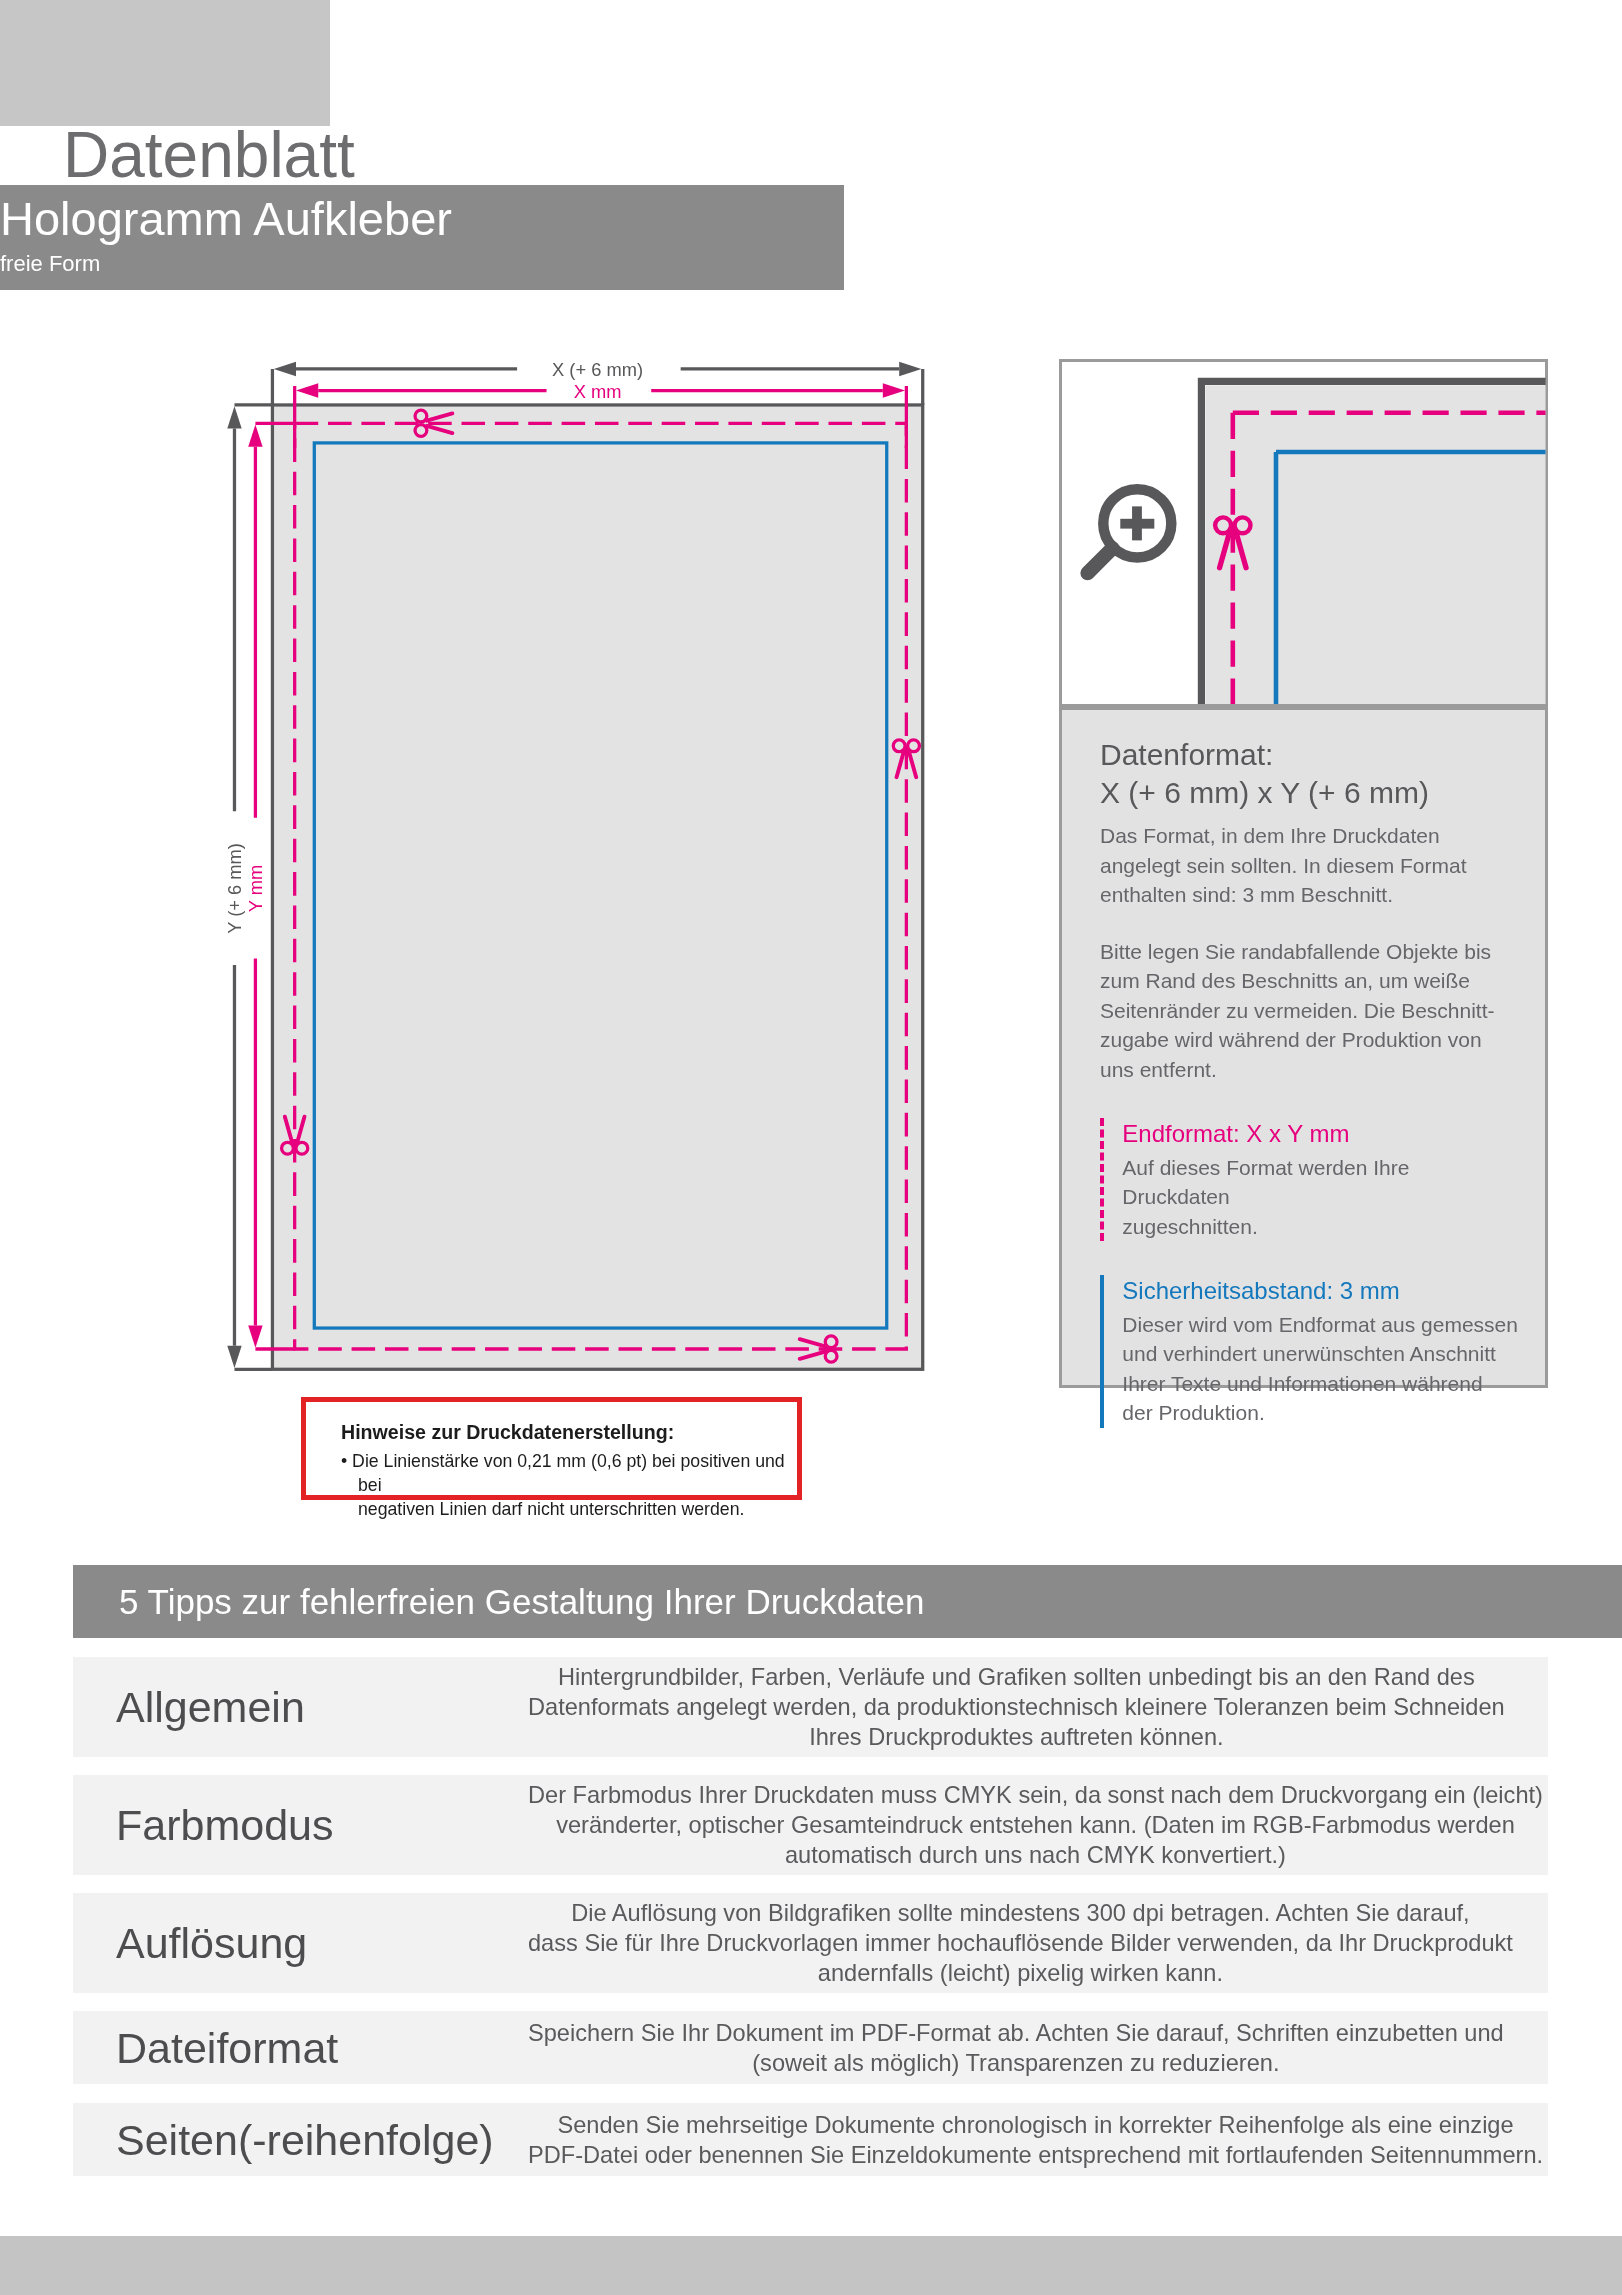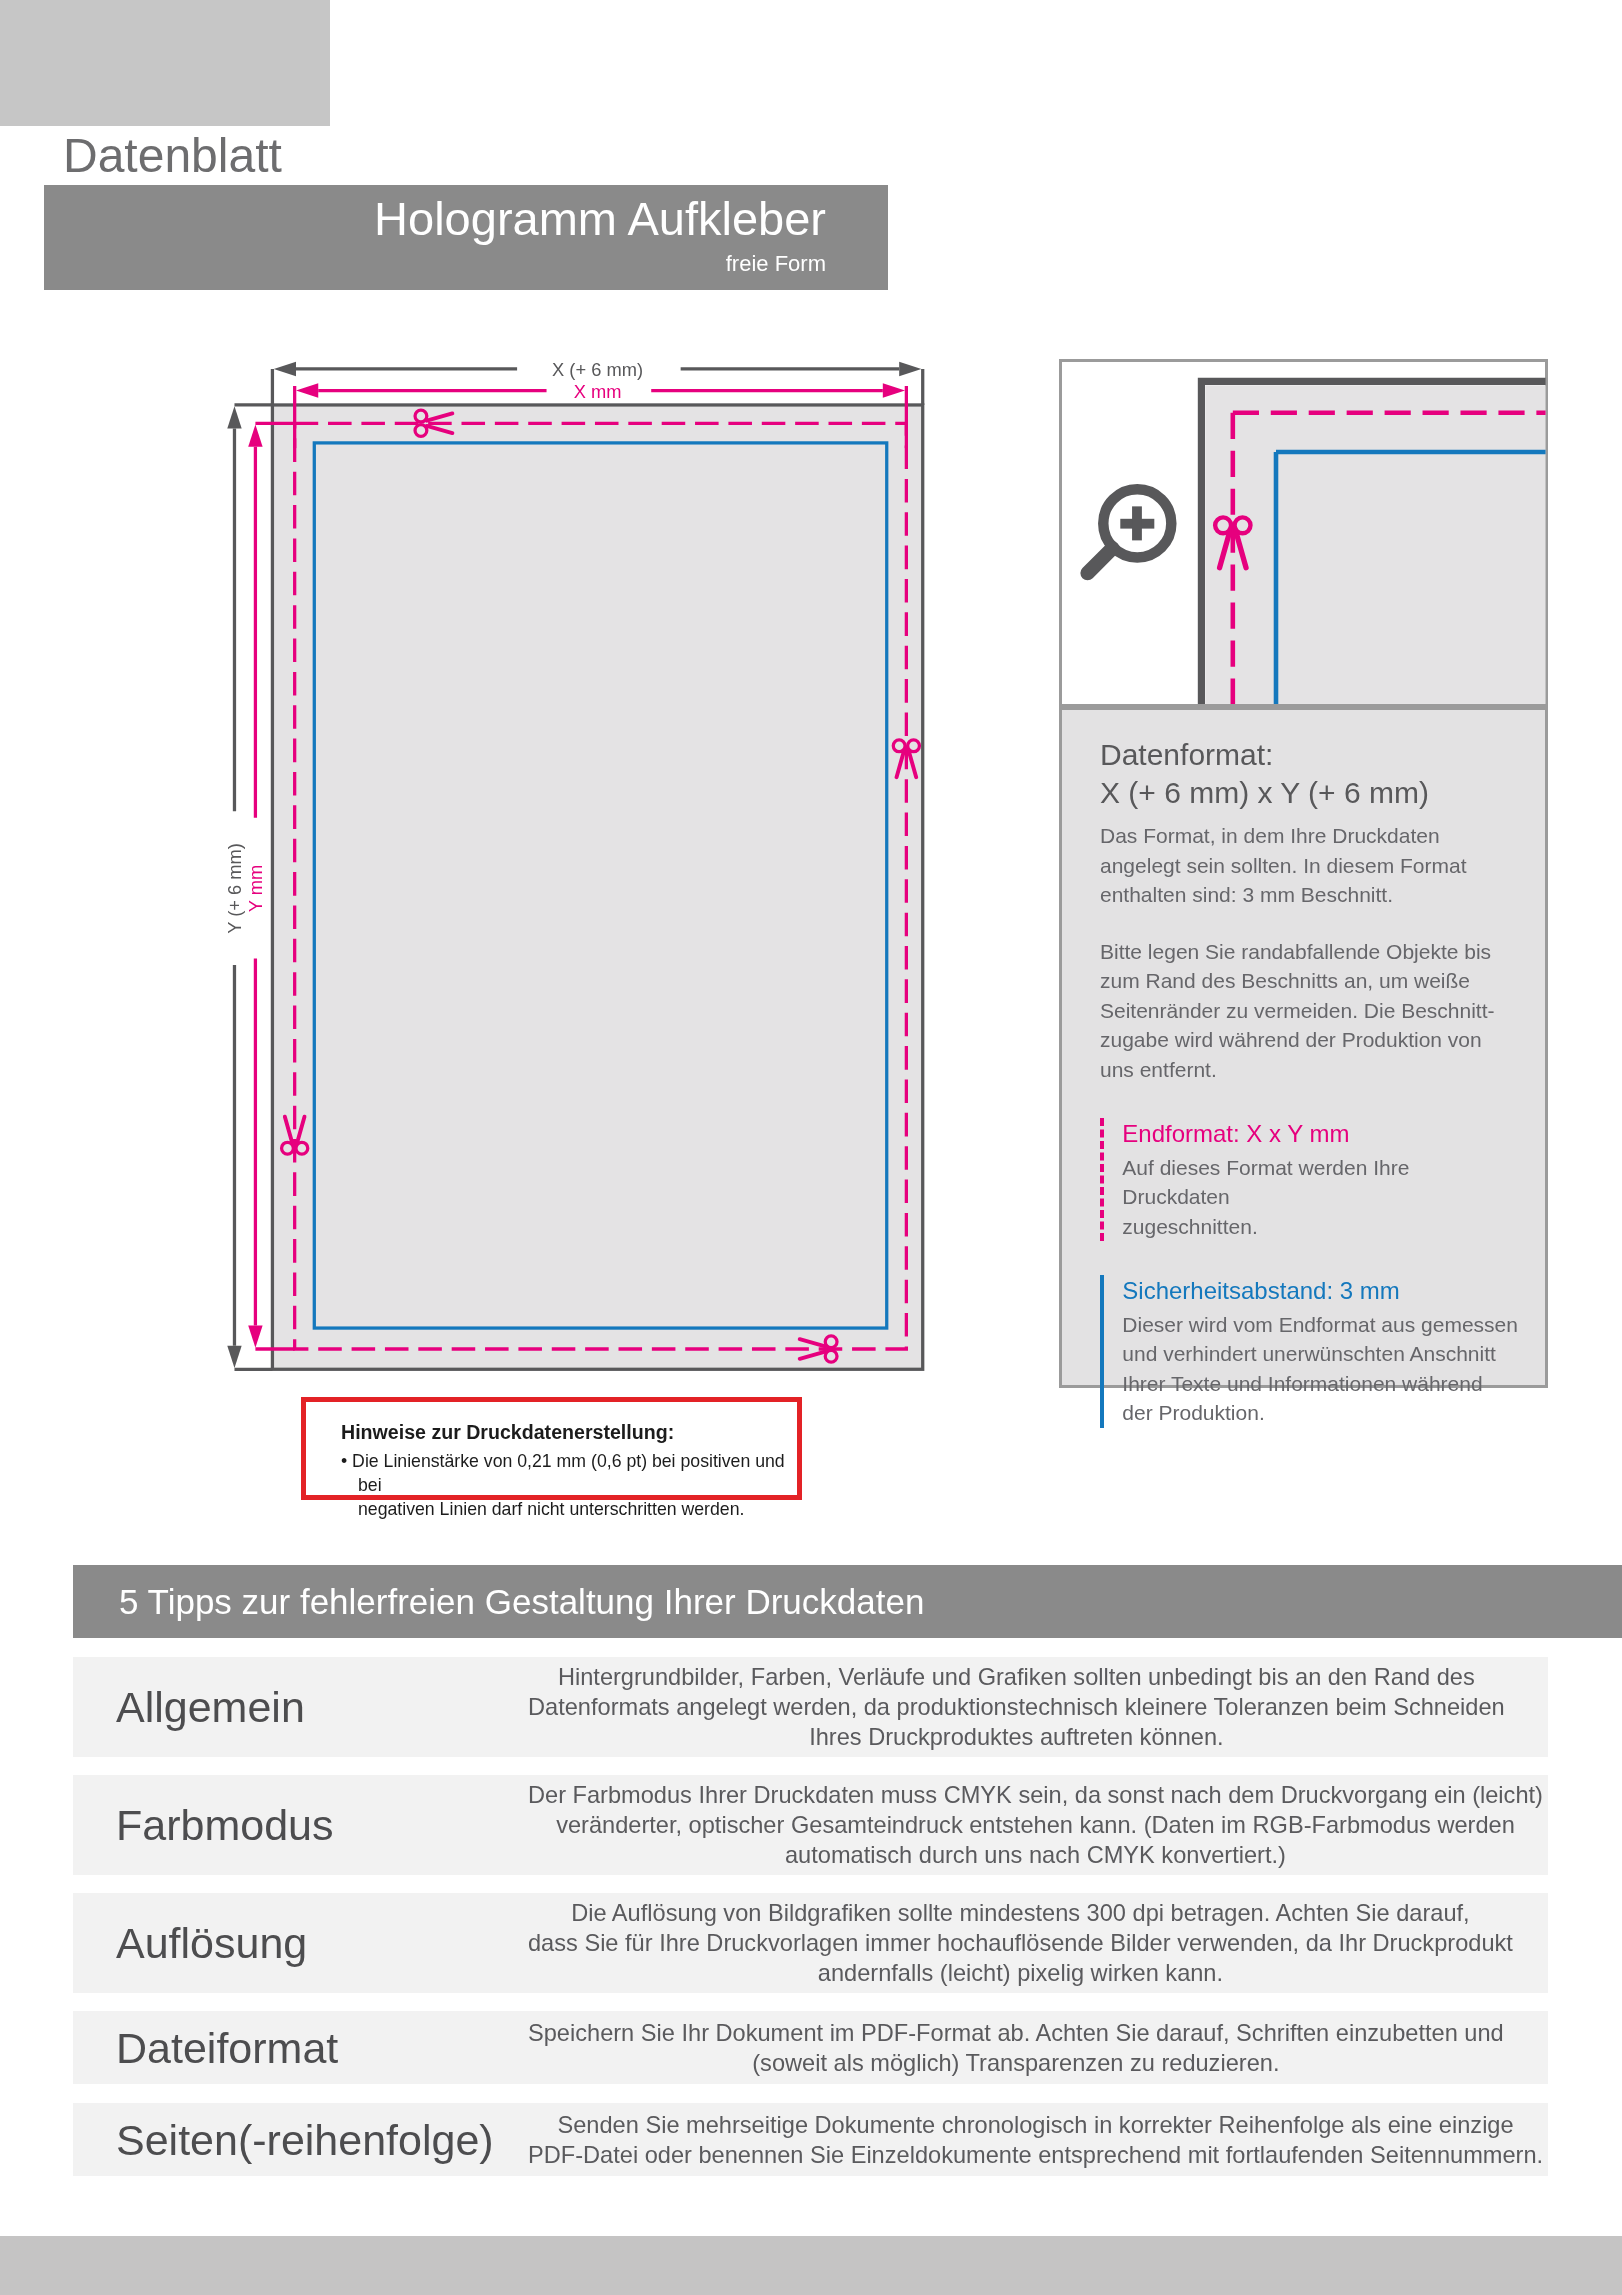--- a/index.html
+++ b/index.html
@@ -2,23 +2,23 @@
 <html style="font-size:10.5px"><head>
 <meta charset="utf-8">
 <style>
   html,body{margin:0;padding:0;background:#ffffff;}
   .page{position:relative;width:1623px;height:2295px;background:#ffffff;overflow:hidden;
         font-family:"Liberation Sans",sans-serif;}
   .abs{position:absolute;}
   
   .top-gray-block{left:0;top:0;width:330px;height:126px;background:#c6c6c6;}
   .datenblatt-box{left:0;top:126px;width:330px;height:59px;background:#ffffff;
-        color:#6d6d6f;font-size:48px;line-height:59px;padding-left:63px;box-sizing:border-box;}
+        color:#6d6d6f;font-size:64px;line-height:59px;padding-left:63px;box-sizing:border-box;}
   .title-banner{left:0;top:185px;width:844px;height:105px;background:#8a8a8a;color:#ffffff;
-        text-align:right;box-sizing:border-box;padding:6.5px 62px 0 0;margin-left:44px;}
+        box-sizing:border-box;padding:6.5px 62px 0 0;}
   .title-banner .main{font-size:47px;line-height:54px;}
   .title-banner .sub{font-size:22px;line-height:29px;margin-top:3.9px;}
   
   svg.gfx{left:0;top:0;width:1623px;height:2295px;pointer-events:none;}
   
   .zoom-inset-box{left:1059px;top:359px;width:489px;height:348px;background:#ffffff;
         border:3.3px solid #9b9b9b;box-sizing:border-box;}
   .info-panel{left:1059px;top:707px;width:489px;height:681px;background:#e3e2e3;
         border:3.3px solid #9b9b9b;box-sizing:border-box;padding:26px 26px 0 38px;}
   .info-panel .h1{font-size:30px;line-height:38px;color:#58585a;}

